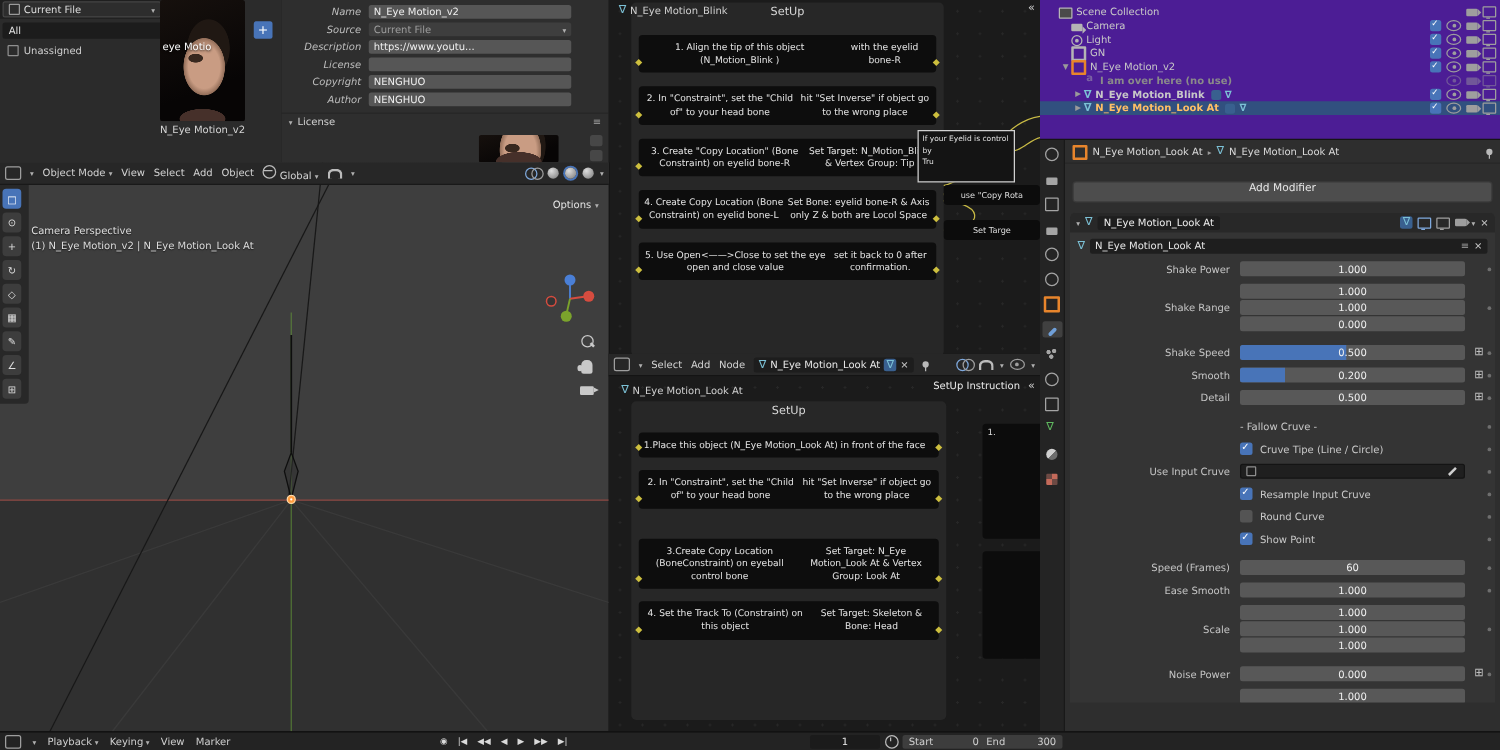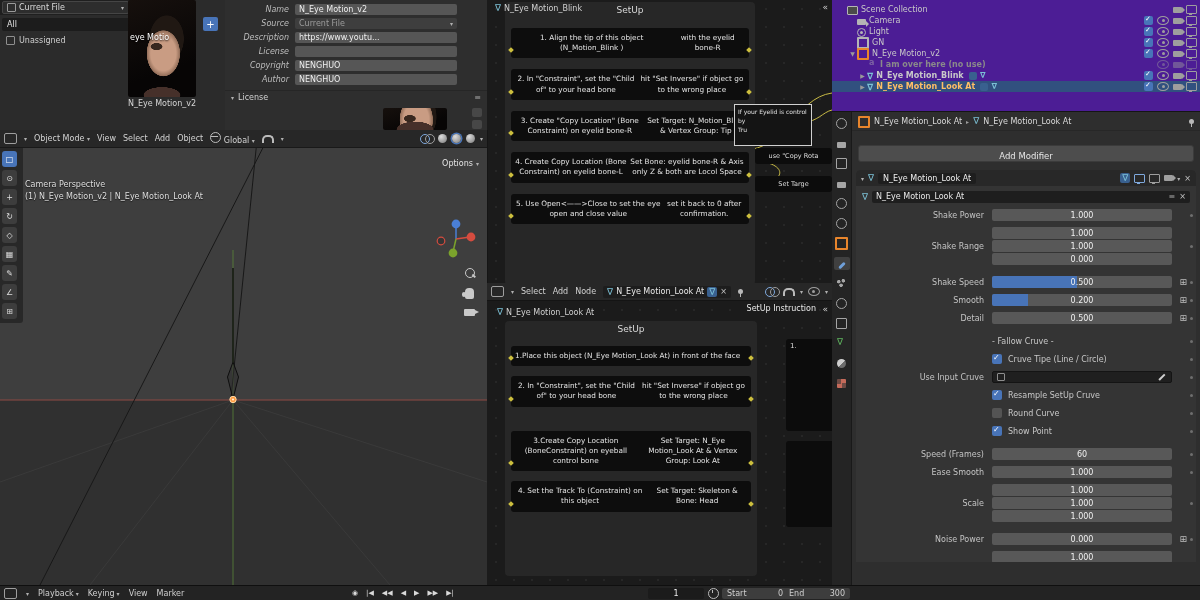--- a/index.html
+++ b/index.html
@@ -165,21 +165,21 @@
   .ti-sq2{background:#a5a5a5;border-radius:1px;width:9px;height:6px;margin-top:2px;}
   .ti-obj{border:2px solid #e8852c;border-radius:1px;}
   .ti-wr{width:8px;height:3px;background:#6f9fd8;border-radius:2px;transform:rotate(-45deg);margin-top:3px;}
   .ti-dots{background:radial-gradient(circle at 20% 30%, #a5a5a5 0 1.5px, transparent 2px),radial-gradient(circle at 70% 20%, #a5a5a5 0 1.5px, transparent 2px),radial-gradient(circle at 45% 70%, #a5a5a5 0 1.5px, transparent 2px);}
   .ti-grn::before{content:"∇";color:#5fb75f;font-size:9px;position:absolute;left:0;top:-2px;}
   .ti-mat{border-radius:50%;background:linear-gradient(135deg,#cfcfcf 50%,#6d6d6d 50%);}
   .ti-tex{background:repeating-conic-gradient(#c46a5a 0 25%, #6d4a44 0 50%);border-radius:1px;}
   .props-main{position:absolute;left:20px;top:0;right:0;height:100%;}
   .crumbs{height:18px;display:flex;align-items:center;gap:4px;padding:0 6px;border-bottom:1px solid #272727;font-size:8px;color:#dadada;}
   .crumbs .sp{flex:1;}
-  .addmod{margin:14px 6px 8px;height:15px;background:#4d4d4d;border:1px solid #3b3b3b;border-radius:3px;display:flex;align-items:flex-end;justify-content:center;color:#e6e6e6;font-size:8.5px;}
+  .addmod{margin:14px 6px 8px;height:15px;background:#4d4d4d;border:1px solid #3b3b3b;border-radius:3px;display:flex;align-items:flex-start;justify-content:center;color:#e6e6e6;font-size:8.5px;}
   .mod{margin:0 4px;background:#343434;border-radius:4px 4px 0 0;height:392px;overflow:hidden;}
   .mod-head{height:16px;background:#282828;border-radius:4px 4px 0 0;display:flex;align-items:center;gap:4px;padding:0 5px;font-size:8px;color:#e2e2e2;}
   .mod-name{background:#1e1e1e;border-radius:2px;padding:1px 5px;color:#eee;}
   .mh-icons{margin-left:auto;display:flex;gap:4px;align-items:center;}
   .blue-tint::after{background:#7fa9dd !important;} .blue-tint{border-color:#7fa9dd !important;}
   .mod-sub{height:15px;display:flex;align-items:center;gap:4px;padding:3px 6px 1px;}
   .gfield{flex:1;height:12px;background:#1e1e1e;border-radius:2px;display:flex;align-items:center;gap:4px;padding:0 4px;color:#e8e8e8;font-size:8px;}
   .gfield .grip{margin-left:auto;}
   .prows{display:flex;flex-direction:column;gap:6px;padding:4px 0 0;}
   .prow{display:flex;align-items:center;height:12px;position:relative;padding-right:24px;}
@@ -720,21 +720,21 @@
           <div class="prow">
               <span class="plabel">Use Input Cruve</span>
               <span class="pobj">
                 <span class="obx"></span>
                 <span class="dropper"></span>
               </span>
             </div>
           <div class="prow">
               <span class="plabel"></span>
               <span class="pcheck on"></span>
-              <span class="pchecklabel">Resample SetUp Cruve</span>
+              <span class="pchecklabel">Resample Input Cruve</span>
             </div>
           <div class="prow">
               <span class="plabel"></span>
               <span class="pcheck"></span>
               <span class="pchecklabel">Round Curve</span>
             </div>
           <div class="prow">
               <span class="plabel"></span>
               <span class="pcheck on"></span>
               <span class="pchecklabel">Show Point</span>

